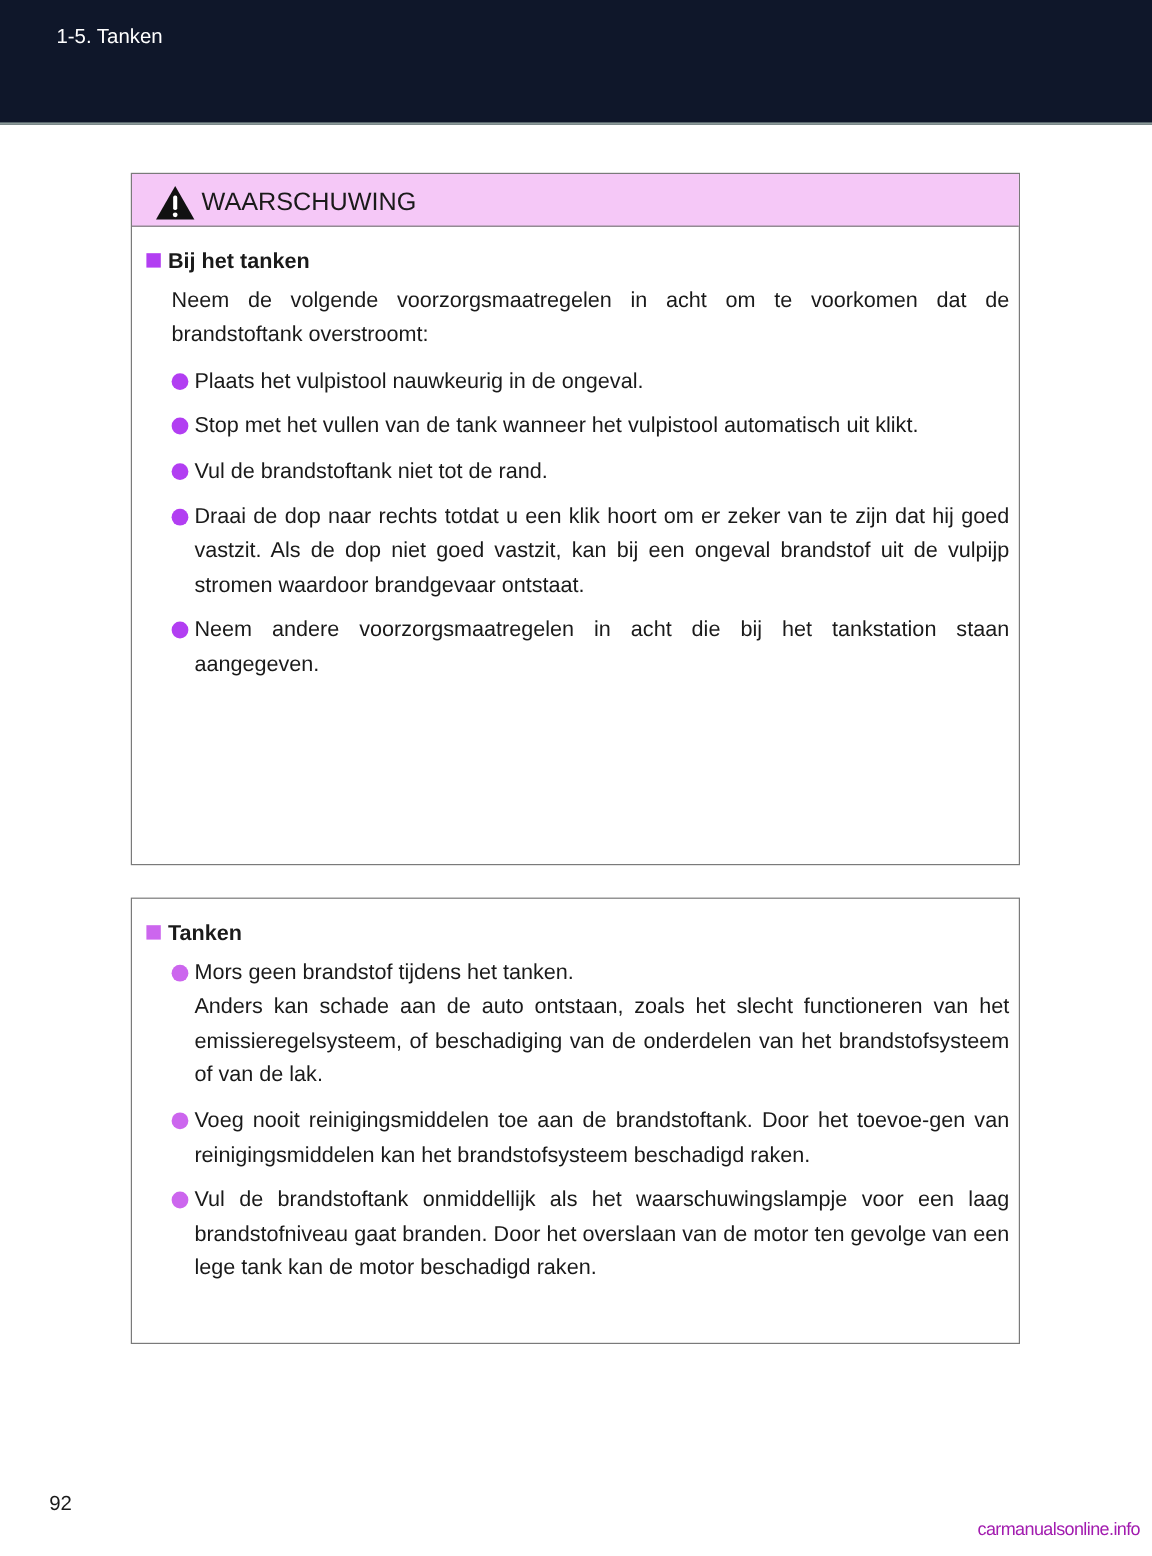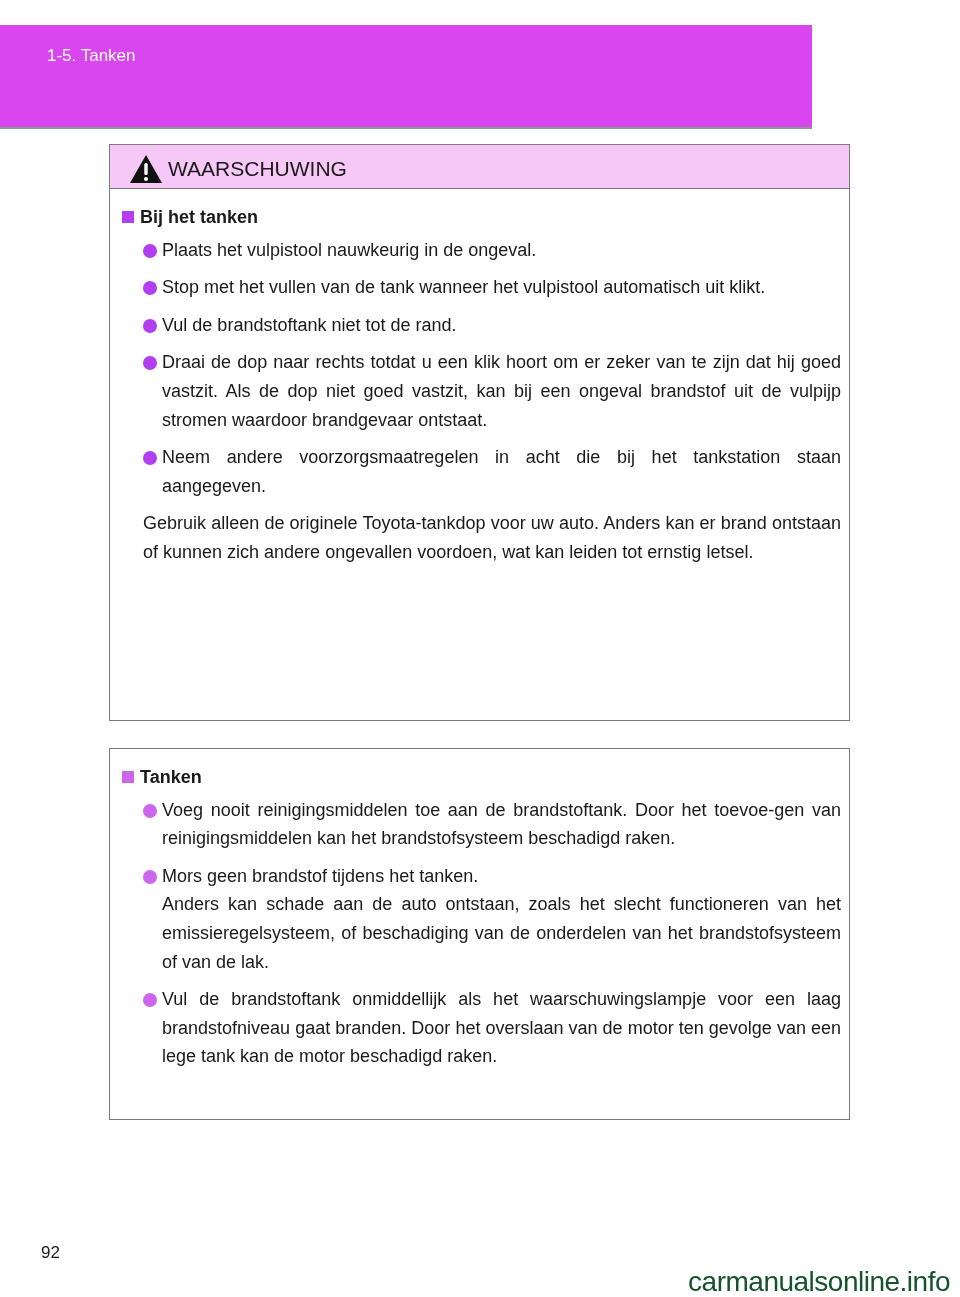--- a/index.html
+++ b/index.html
@@ -1,69 +1,69 @@
 <!DOCTYPE html>
 <html><head>
 <meta charset="utf-8">
 <style>
   html, body { margin:0; padding:0; }
   body { width:960px; height:1297px; background:#ffffff; position:relative; overflow:hidden;
          font-family:"Liberation Sans", sans-serif; color:#1a1a1a; }
-  .header-bar { position:absolute; left:0; top:0; width:812px; height:102px; background:#d946ef;
-                border-bottom:2px solid #8a9998;margin-top:25px; }
+  .header-bar { position:absolute; left:0; top:0; width:960px; height:102px; background:#0f172a;
+                border-bottom:2px solid #8a9998; }
   .header-title { position:absolute; left:47px; top:21px; font-size:17px; color:#ffffff; }
   .box { position:absolute; left:109px; width:739px; border:1px solid #7a7a7a; background:#fff; }
   .box-head { height:43px; border-bottom:1px solid #7a7a7a; position:relative; }
   .box-head.warn { background:#f5c8f7;padding-left:28px; }
   .box-head .ttl { position:absolute; left:58px; top:12px; font-size:21px; color:#1a1a1a; }
   .box-head .tri { position:absolute; left:19px; top:9px; width:34px; height:30px; }
   .box-body { padding:14px 8px 20px 12px; font-size:18px; line-height:28.6px; }
   .sec { font-weight:bold; margin:0 0 4px 0; position:relative; padding-left:18px; }
   .sec .sq { position:absolute; left:0; top:8px; width:12px; height:12px; }
   .para { padding-left:21px; text-align:justify; margin:0 0 10px 0; }
   .bul { position:relative; padding-left:40px; text-align:justify; margin:0 0 9px 0; }
   .bul .dot { position:absolute; left:21px; top:8px; width:14px; height:14px; border-radius:50%; }
   .warn .sq, .warnbox .dot { background:#b23ef2; }
   .note .sq, .notebox .dot { background:#cc66ee; }
   .warnbox .sq { background:#b23ef2; }
   .notebox .sq { background:#cc66ee; }
   .page-num { position:absolute; left:41px; top:1243px; font-size:17px; }
-  .watermark { position:absolute; right:10px; top:1266px; font-size:28px; color:#14532d; letter-spacing:-0.5px; }
+  .watermark { position:absolute; right:10px; top:1266px; font-size:15px; color:#a21caf; letter-spacing:-0.5px; }
 </style>
 </head>
 <body>
 
 <div class="header-bar">
   <div class="header-title">1-5. Tanken</div>
 </div>
 
 <div class="box warnbox" style="top:144px; height:575px;">
   <div class="box-head warn">
     <svg class="tri" viewBox="0 0 34 30">
       <polygon points="17,1 33,29 1,29" fill="#111"></polygon>
       <rect x="15.3" y="9" width="3.4" height="12" rx="1.5" fill="#fff"></rect>
       <circle cx="17" cy="25" r="2" fill="#fff"></circle>
     </svg>
     <span class="ttl">WAARSCHUWING</span>
   </div>
   <div class="box-body">
     <div class="sec"><span class="sq"></span><span>Bij het tanken</span></div>
+    <div class="para">Neem de volgende voorzorgsmaatregelen in acht om te voorkomen dat de brandstoftank overstroomt:</div>
     <div class="bul"><span class="dot"></span><span>Plaats het vulpistool nauwkeurig in de ongeval.</span></div>
     <div class="bul"><span class="dot"></span><span>Stop met het vullen van de tank wanneer het vulpistool automatisch uit klikt.</span></div>
     <div class="bul"><span class="dot"></span><span>Vul de brandstoftank niet tot de rand.</span></div>
     <div class="bul"><span class="dot"></span><span>Draai de dop naar rechts totdat u een klik hoort om er zeker van te zijn dat hij goed vastzit. Als de dop niet goed vastzit, kan bij een ongeval brandstof uit de vulpijp stromen waardoor brandgevaar ontstaat.</span></div>
     <div class="bul"><span class="dot"></span><span>Neem andere voorzorgsmaatregelen in acht die bij het tankstation staan aangegeven.</span></div>
-    <div class="para">Gebruik alleen de originele Toyota-tankdop voor uw auto. Anders kan er brand ontstaan of kunnen zich andere ongevallen voordoen, wat kan leiden tot ernstig letsel.</div>
   </div>
 </div>
 
 <div class="box notebox" style="top:748px; height:370px;">
   <div class="box-body">
     <div class="sec"><span class="sq"></span><span>Tanken</span></div>
-    <div class="bul"><span class="dot"></span><span>Voeg nooit reinigingsmiddelen toe aan de brandstoftank. Door het toevoe-gen van reinigingsmiddelen kan het brandstofsysteem beschadigd raken.</span></div>
     <div class="bul" style="white-space:pre-line;"><span class="dot"></span><span>Mors geen brandstof tijdens het tanken.
 Anders kan schade aan de auto ontstaan, zoals het slecht functioneren van het emissieregelsysteem, of beschadiging van de onderdelen van het brandstofsysteem of van de lak.</span></div>
+    <div class="bul"><span class="dot"></span><span>Voeg nooit reinigingsmiddelen toe aan de brandstoftank. Door het toevoe-gen van reinigingsmiddelen kan het brandstofsysteem beschadigd raken.</span></div>
     <div class="bul"><span class="dot"></span><span>Vul de brandstoftank onmiddellijk als het waarschuwingslampje voor een laag brandstofniveau gaat branden. Door het overslaan van de motor ten gevolge van een lege tank kan de motor beschadigd raken.</span></div>
   </div>
 </div>
 
 <div class="page-num">92</div>
 <div class="watermark">carmanualsonline.info</div>
 
 </body></html>

